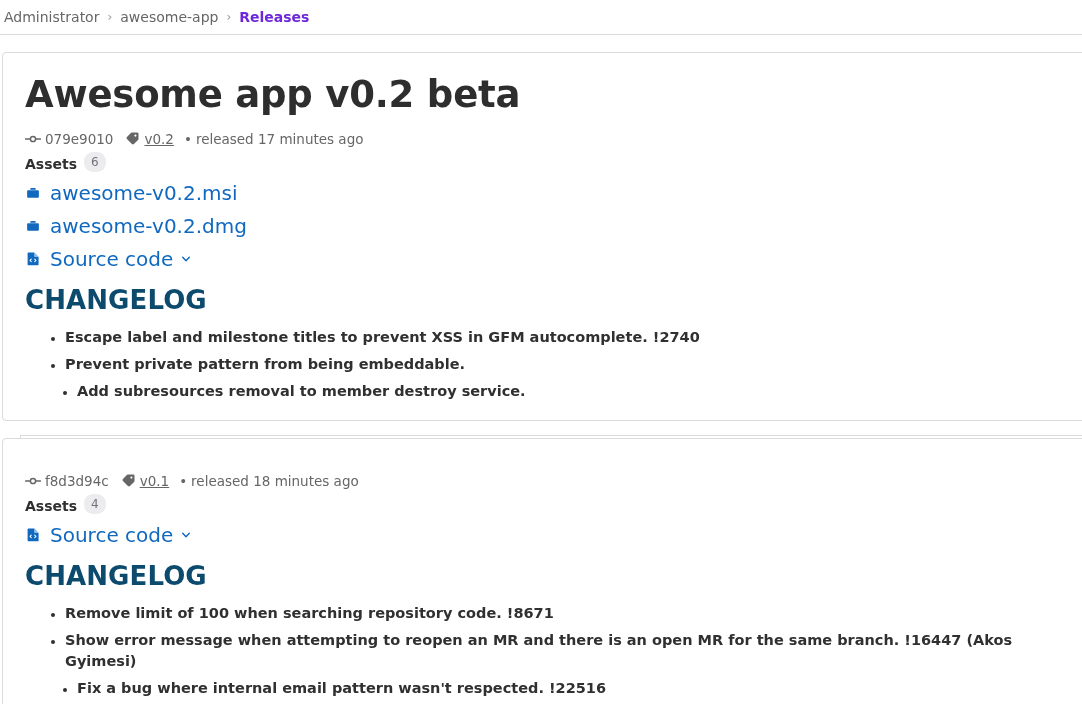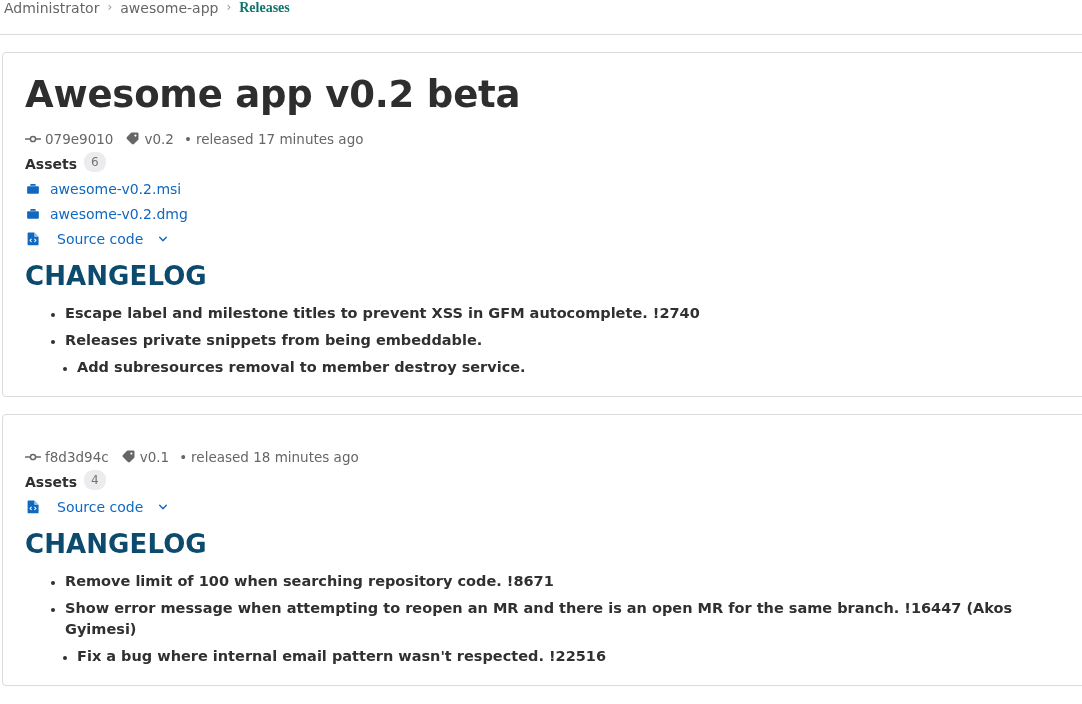--- a/index.html
+++ b/index.html
@@ -16,34 +16,33 @@
     font-family: "DejaVu Sans", "Liberation Sans", sans-serif;
     font-size: 14px;
     color: #303030;
     -webkit-font-smoothing: antialiased;
   }
 
   
   .breadcrumb-bar {
     height: 35px;
     display: flex;
-    align-items: flex-start;
+    align-items: center;
     padding: 0 12px 0 4px;
     border-bottom: 1px solid #dbdbdb;
   }
   .crumb {
     font-size: 14px;
     color: #666;
     text-decoration: none;
     white-space: nowrap;
   }
   .crumb.current {
-    color: #0f766e;
+    color: #6d28d9;
     font-weight: 700;
-    font-family: Liberation Serif, serif;
   }
   .crumb-sep {
     color: #999;
     font-size: 12px;
     margin: 0 8px;
     user-select: none;
   }
 
   
   .releases-area {
@@ -87,21 +86,21 @@
     margin-top: 14px;
     font-size: 13.5px;
     color: #666;
     flex-wrap: wrap;
   }
   .meta-item {
     display: inline-flex;
     align-items: center;
     white-space: nowrap;
   }
-  .meta-item + .meta-item { margin-left: 12px; }
+  .meta-item + .meta-item { margin-left: 12px; text-decoration: underline; }
   .meta-icon {
     display: inline-flex;
     align-items: center;
     justify-content: center;
     margin-right: 4px;
     color: #666;
   }
   .meta-text { color: #666; }
   .meta-released {
     margin-left: 10px;
@@ -132,26 +131,26 @@
     min-width: 17px;
     text-align: center;
   }
   .asset-links {
     margin-top: 9px;
   }
   .asset-link {
     display: flex;
     align-items: center;
     color: #1068bf;
-    font-size: 14px;
+    font-size: 20px;
     text-decoration: none;
     margin-bottom: 9px;
     width: fit-content;
   }
-  .asset-link:last-child { margin-bottom: 0; gap: 7px; }
+  .asset-link:last-child { margin-bottom: 0; }
   .asset-link .link-text { text-decoration: none; }
   .asset-icon {
     display: inline-flex;
     align-items: center;
     justify-content: center;
     width: 16px;
     height: 16px;
     margin-right: 9px;
     color: #1068bf;
     flex: 0 0 16px;
@@ -271,21 +270,21 @@
           <svg width="12" height="12" viewBox="0 0 16 16">
             <path d="M3.6 5.8L8 10.2l4.4-4.4" stroke="#1068bf" stroke-width="1.9" fill="none" stroke-linecap="round" stroke-linejoin="round"></path>
           </svg>
         </span>
       </a>
     </div>
 
     <h2 class="changelog-title">CHANGELOG</h2>
     <ul class="changelog-list">
       <li>Escape label and milestone titles to prevent XSS in GFM autocomplete. !2740</li>
-      <li>Releases private snippets from being embeddable.</li>
+      <li>Prevent private pattern from being embeddable.</li>
       <li>Add subresources removal to member destroy service.</li>
     </ul>
   </div>
 
   <div class="release-card second">
 
 
     <div class="meta-row">
       <span class="meta-item">
         <span class="meta-icon">

